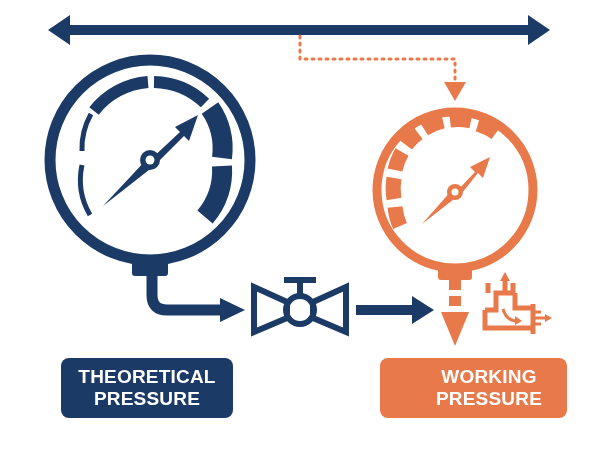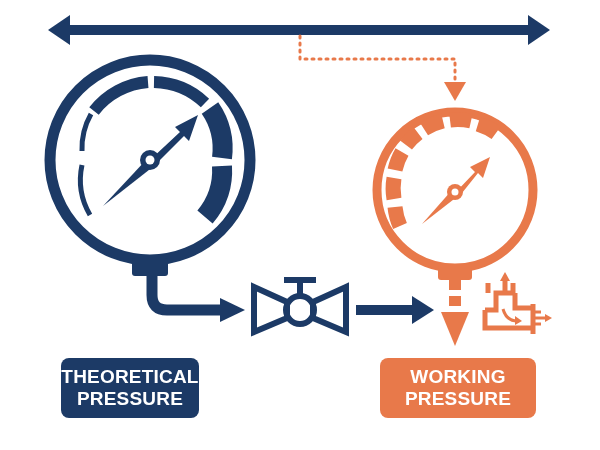--- a/index.html
+++ b/index.html
@@ -12,22 +12,22 @@
       font-weight: bold;
       font-size: 19px;
       line-height: 22px;
       text-align: center;
       display: flex;
       flex-direction: column;
       justify-content: center;
       align-items: center;
       letter-spacing: 0.2px;
     }
-    .label-theoretical { left: 61px; top: 358px; width: 138px; height: 60px; background: #1c3a66; }
-    .label-working { left: 380px; top: 358px; width: 156px; height: 60px; background: #e8794a; }
+    .label-theoretical { left: 61px; top: 358px; width: 172px; height: 60px; background: #1c3a66; }
+    .label-working { left: 380px; top: 358px; width: 156px; height: 60px; background: #e8794a; padding-left: 31px; }
   </style>
 </head>
 <body>
 
 <svg class="diagram" width="600" height="450" viewBox="0 0 600 450" xmlns="http://www.w3.org/2000/svg">
 
   <g fill="#1c3a66">
     <rect x="66" y="25" width="466" height="10"></rect>
     <polygon points="48,30 70,15 70,45"></polygon>
     <polygon points="550,30 528,15 528,45"></polygon>

